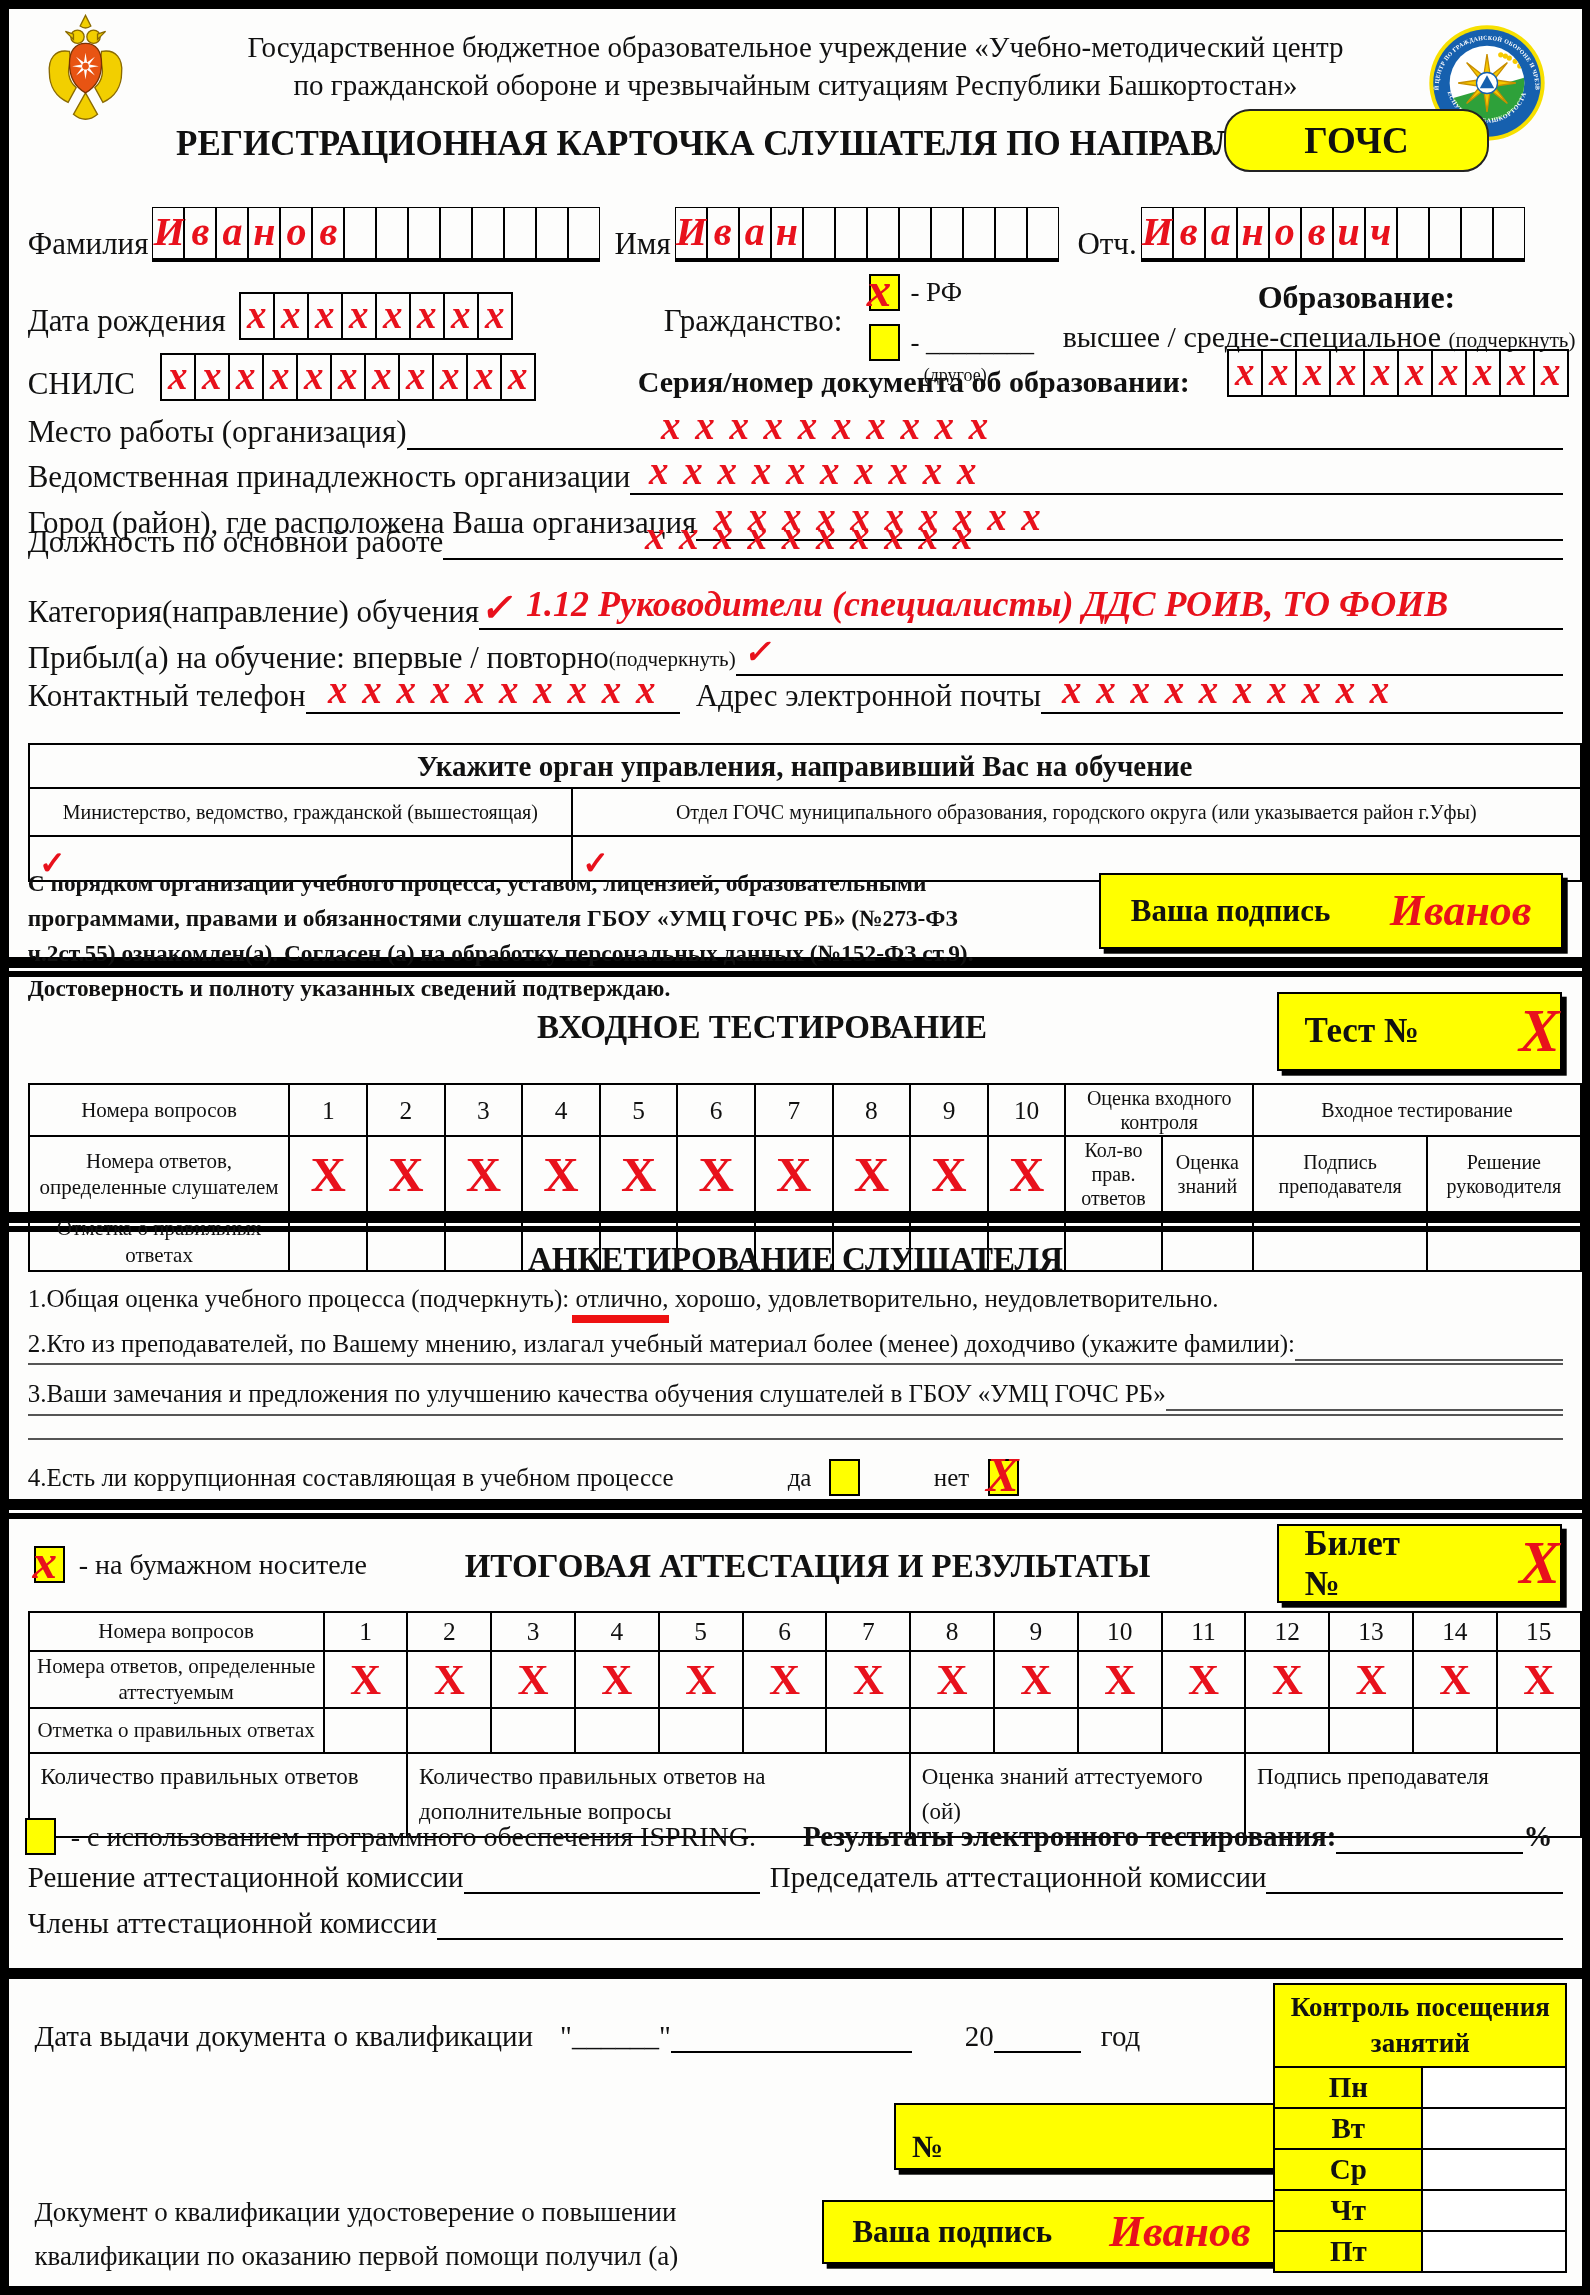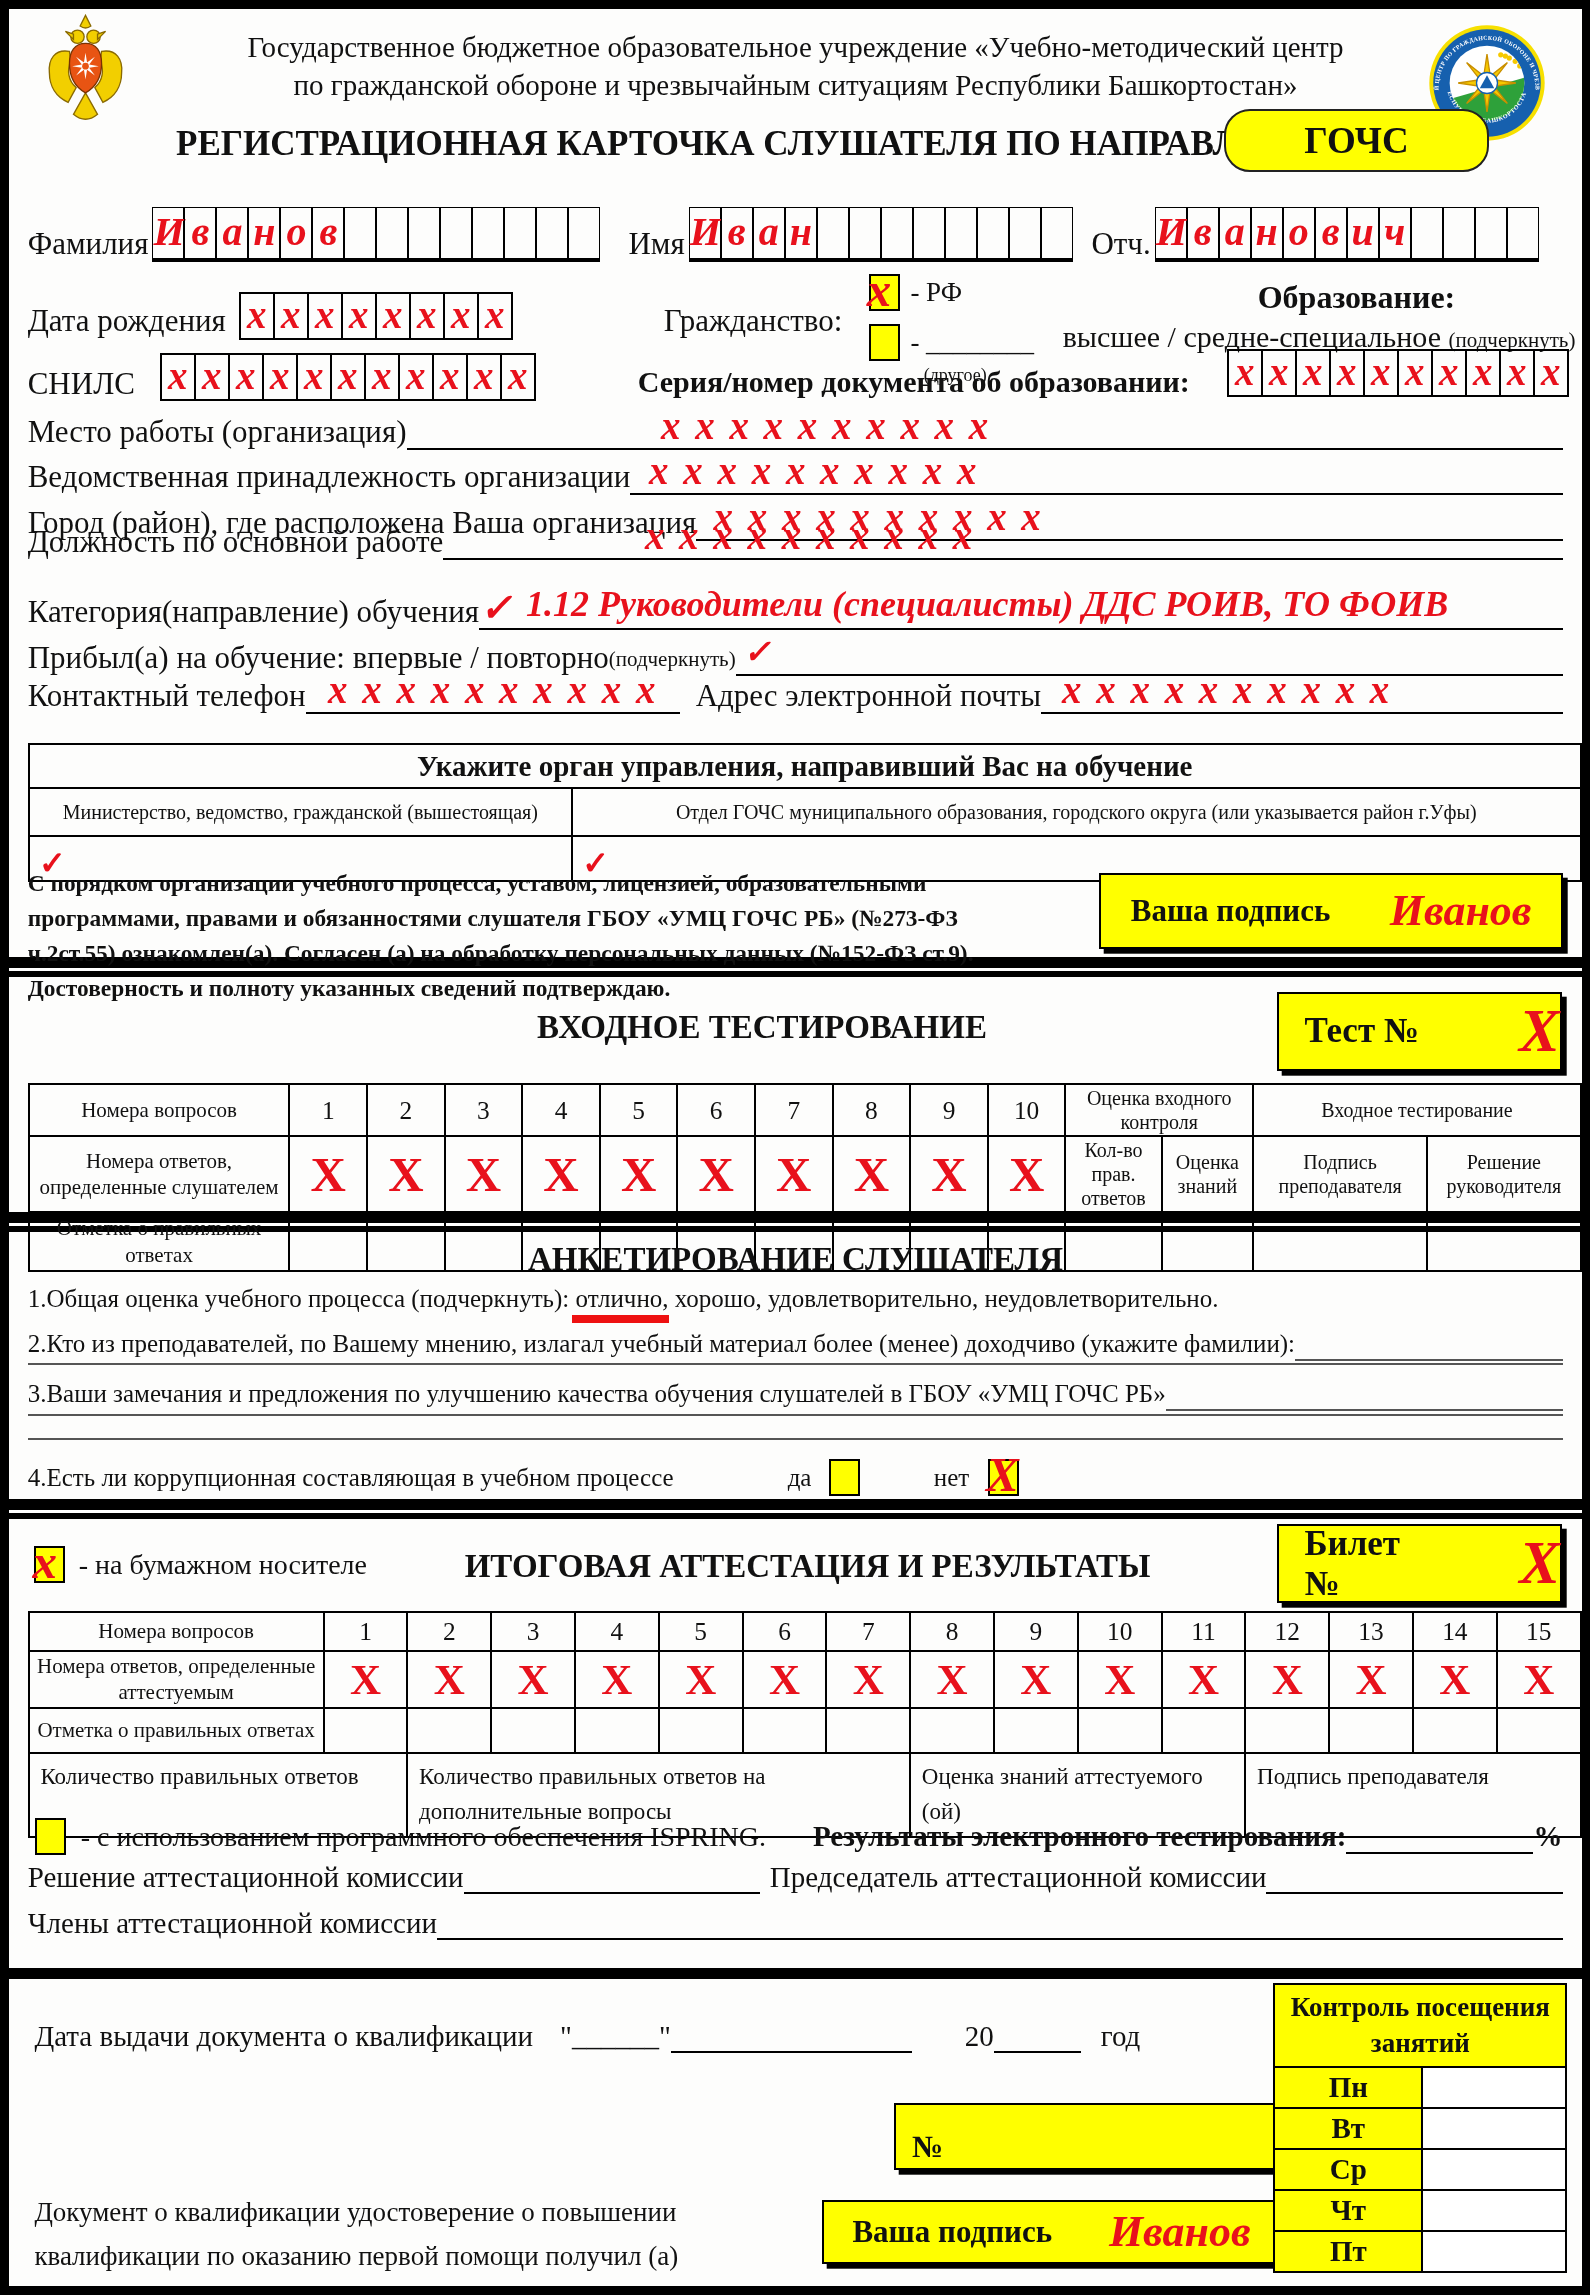--- a/index.html
+++ b/index.html
@@ -159,21 +159,21 @@
           <span class="lcell">в</span>
           <span class="lcell"></span>
           <span class="lcell"></span>
           <span class="lcell"></span>
           <span class="lcell"></span>
           <span class="lcell"></span>
           <span class="lcell"></span>
           <span class="lcell"></span>
           <span class="lcell"></span>
         </span>
-      <span class="lbl" style="margin:0 4px 0 28px;">Имя</span>
+      <span class="lbl" style="margin:0 4px 0 14px;">Имя</span>
       <span class="lbox">
           <span class="lcell">И</span>
           <span class="lcell">в</span>
           <span class="lcell">а</span>
           <span class="lcell">н</span>
           <span class="lcell"></span>
           <span class="lcell"></span>
           <span class="lcell"></span>
           <span class="lcell"></span>
           <span class="lcell"></span>
@@ -517,21 +517,21 @@
       </tr>
       <tr style="height:79px;">
         <td colspan="2" class="foot-cell">Количество правильных ответов</td>
         <td colspan="6" class="foot-cell">Количество правильных ответов на дополнительные вопросы</td>
         <td colspan="4" class="foot-cell">Оценка знаний аттестуемого (ой)</td>
         <td colspan="4" class="foot-cell">Подпись преподавателя</td>
       </tr>
     </tbody>
       </table>
 
-    <div class="abs" style="left:26px;top:299px;display:flex;align-items:center;width:1547px;">
+    <div class="abs" style="left:16px;top:299px;display:flex;align-items:center;width:1547px;">
       <span class="ybox"></span>
       <span style="font-size:28px;margin-left:14.7px;">- с  использованием  программного  обеспечения ISPRING.</span>
       <span class="b" style="font-size:29px;margin-left:47px;">Результаты электронного тестирования:</span>
       <span style="flex:1;max-width:187px;border-bottom:2.7px solid #000;height:32px;"></span>
       <span class="b" style="font-size:29px;">%</span>
     </div>
     <div class="ulrow" style="top:340px;">
       <span class="lbl" style="font-size:29px;">Решение аттестационной комиссии</span>
       <span class="uline" style="max-width:321px;height:33px;border-bottom-width:2px;"></span>
       <span class="lbl" style="font-size:29px;margin-left:9.4px;">Председатель аттестационной комиссии</span>

